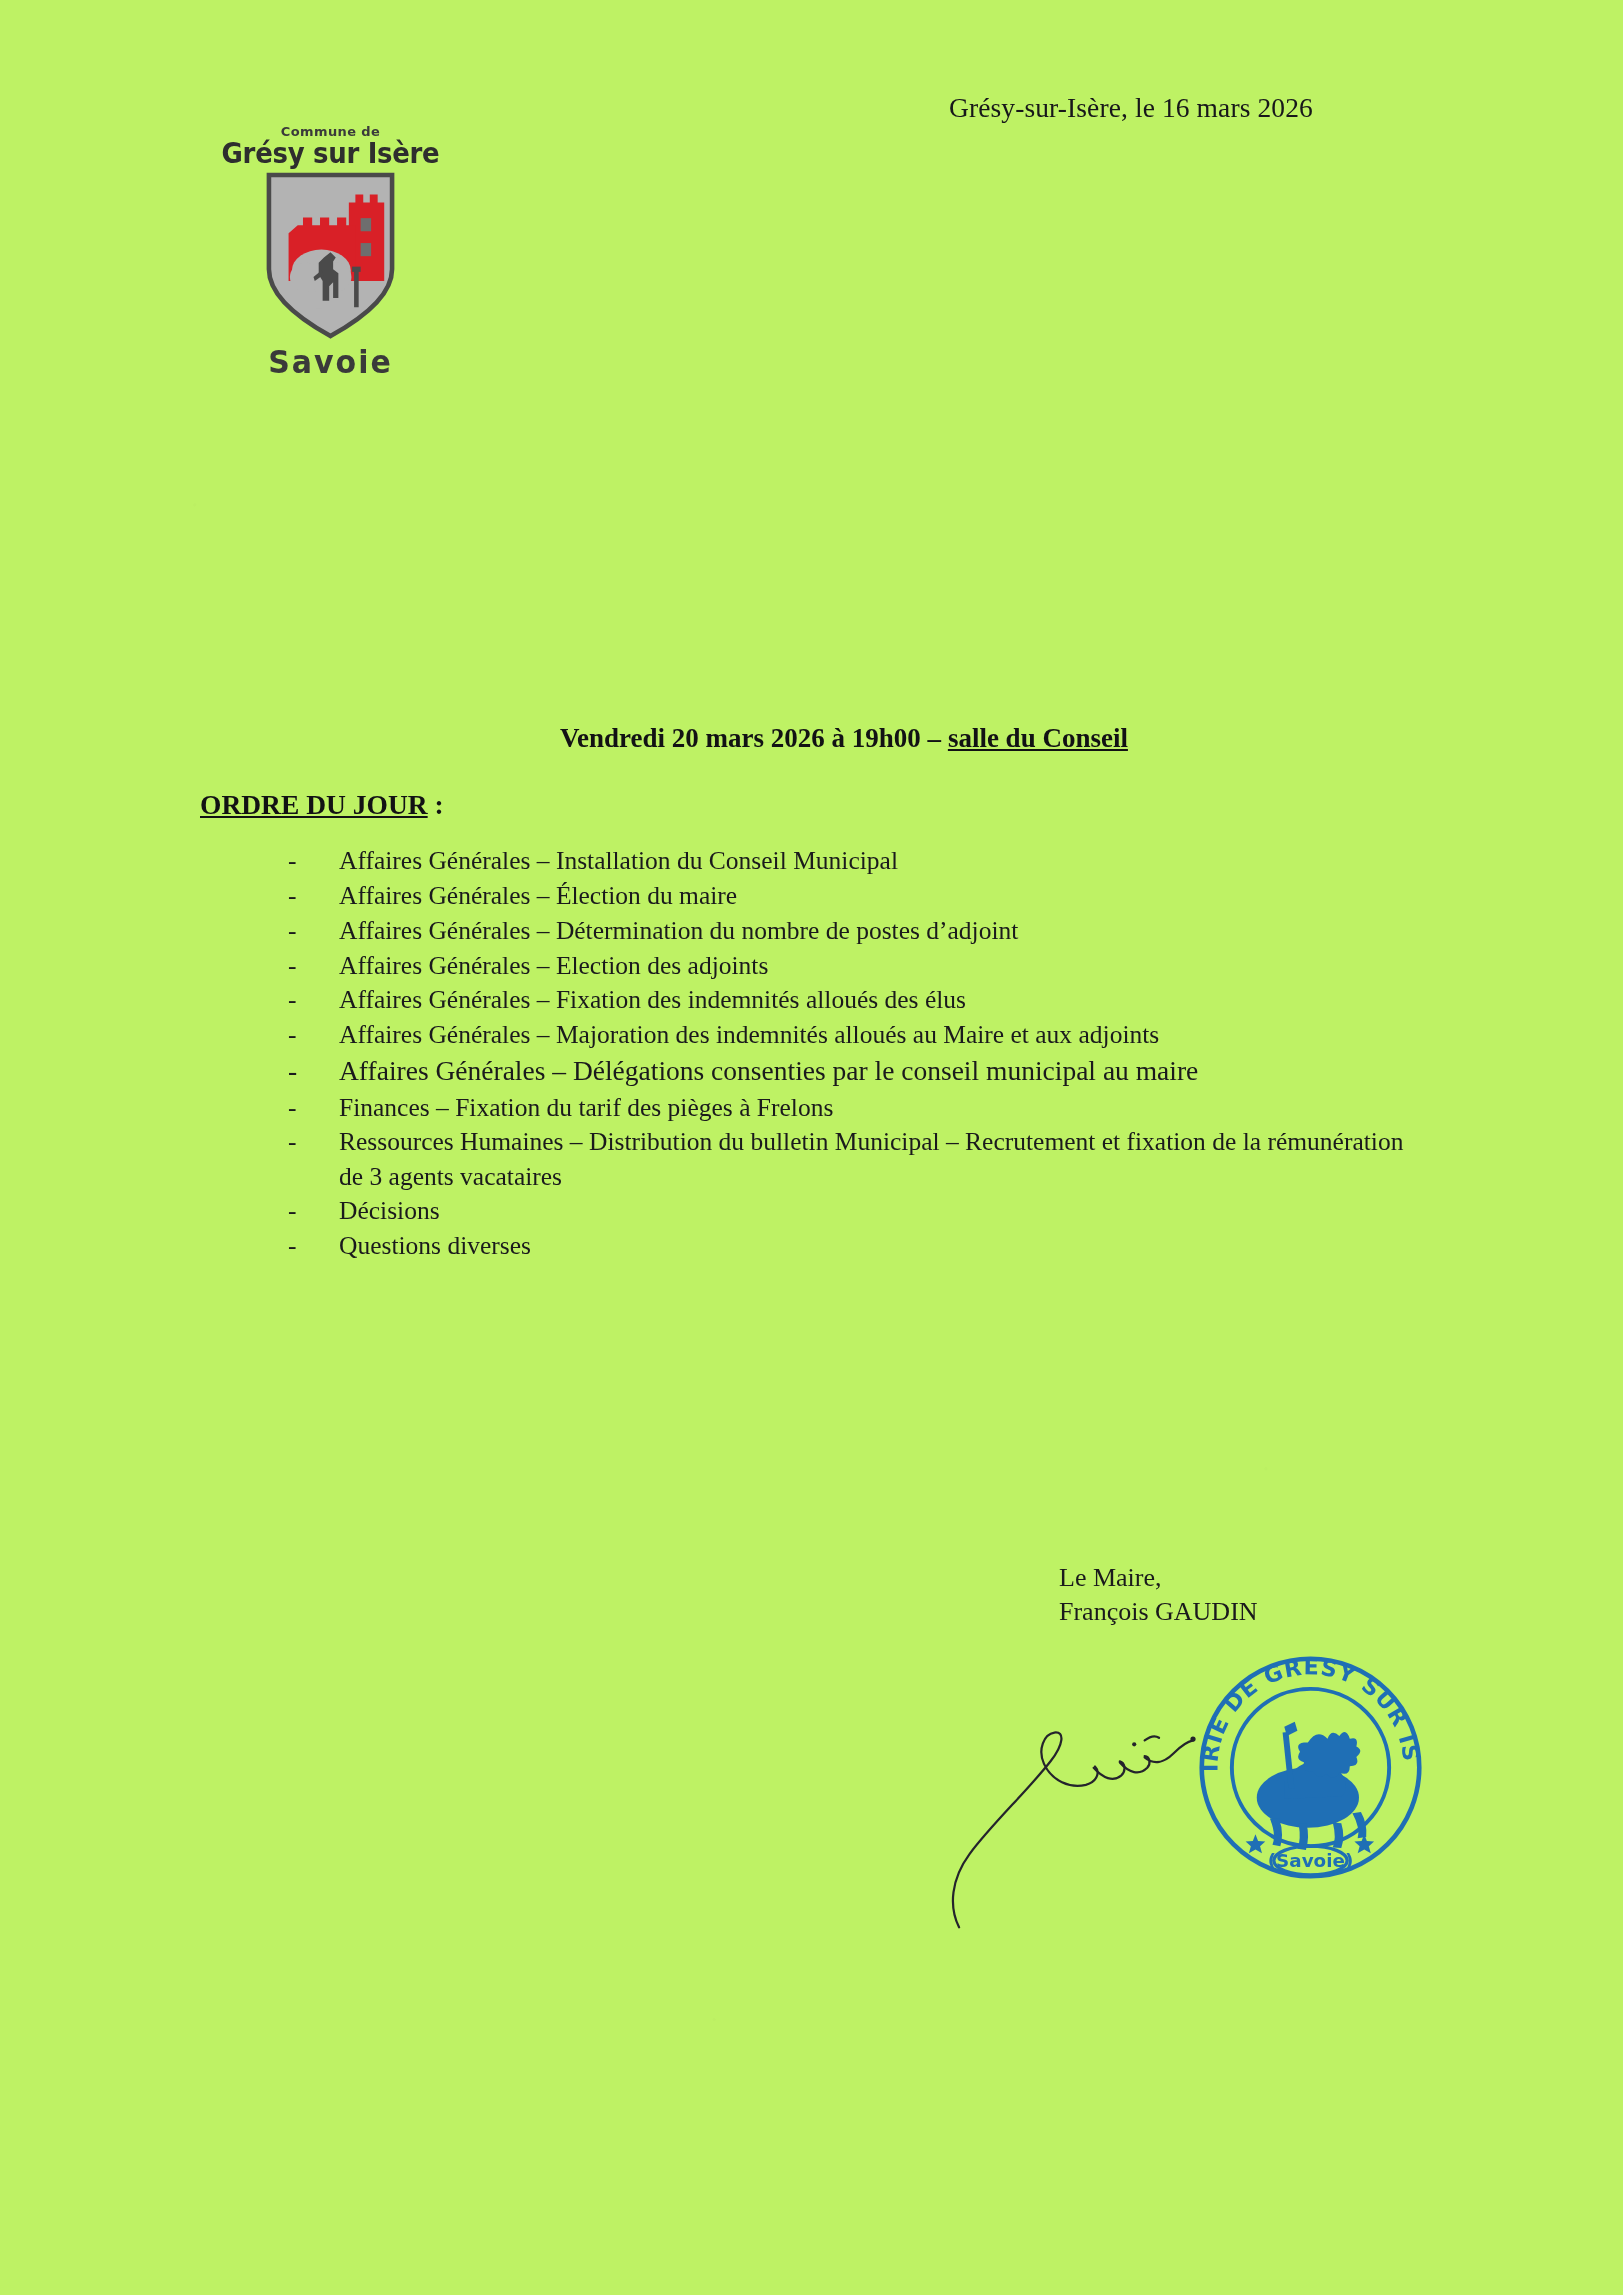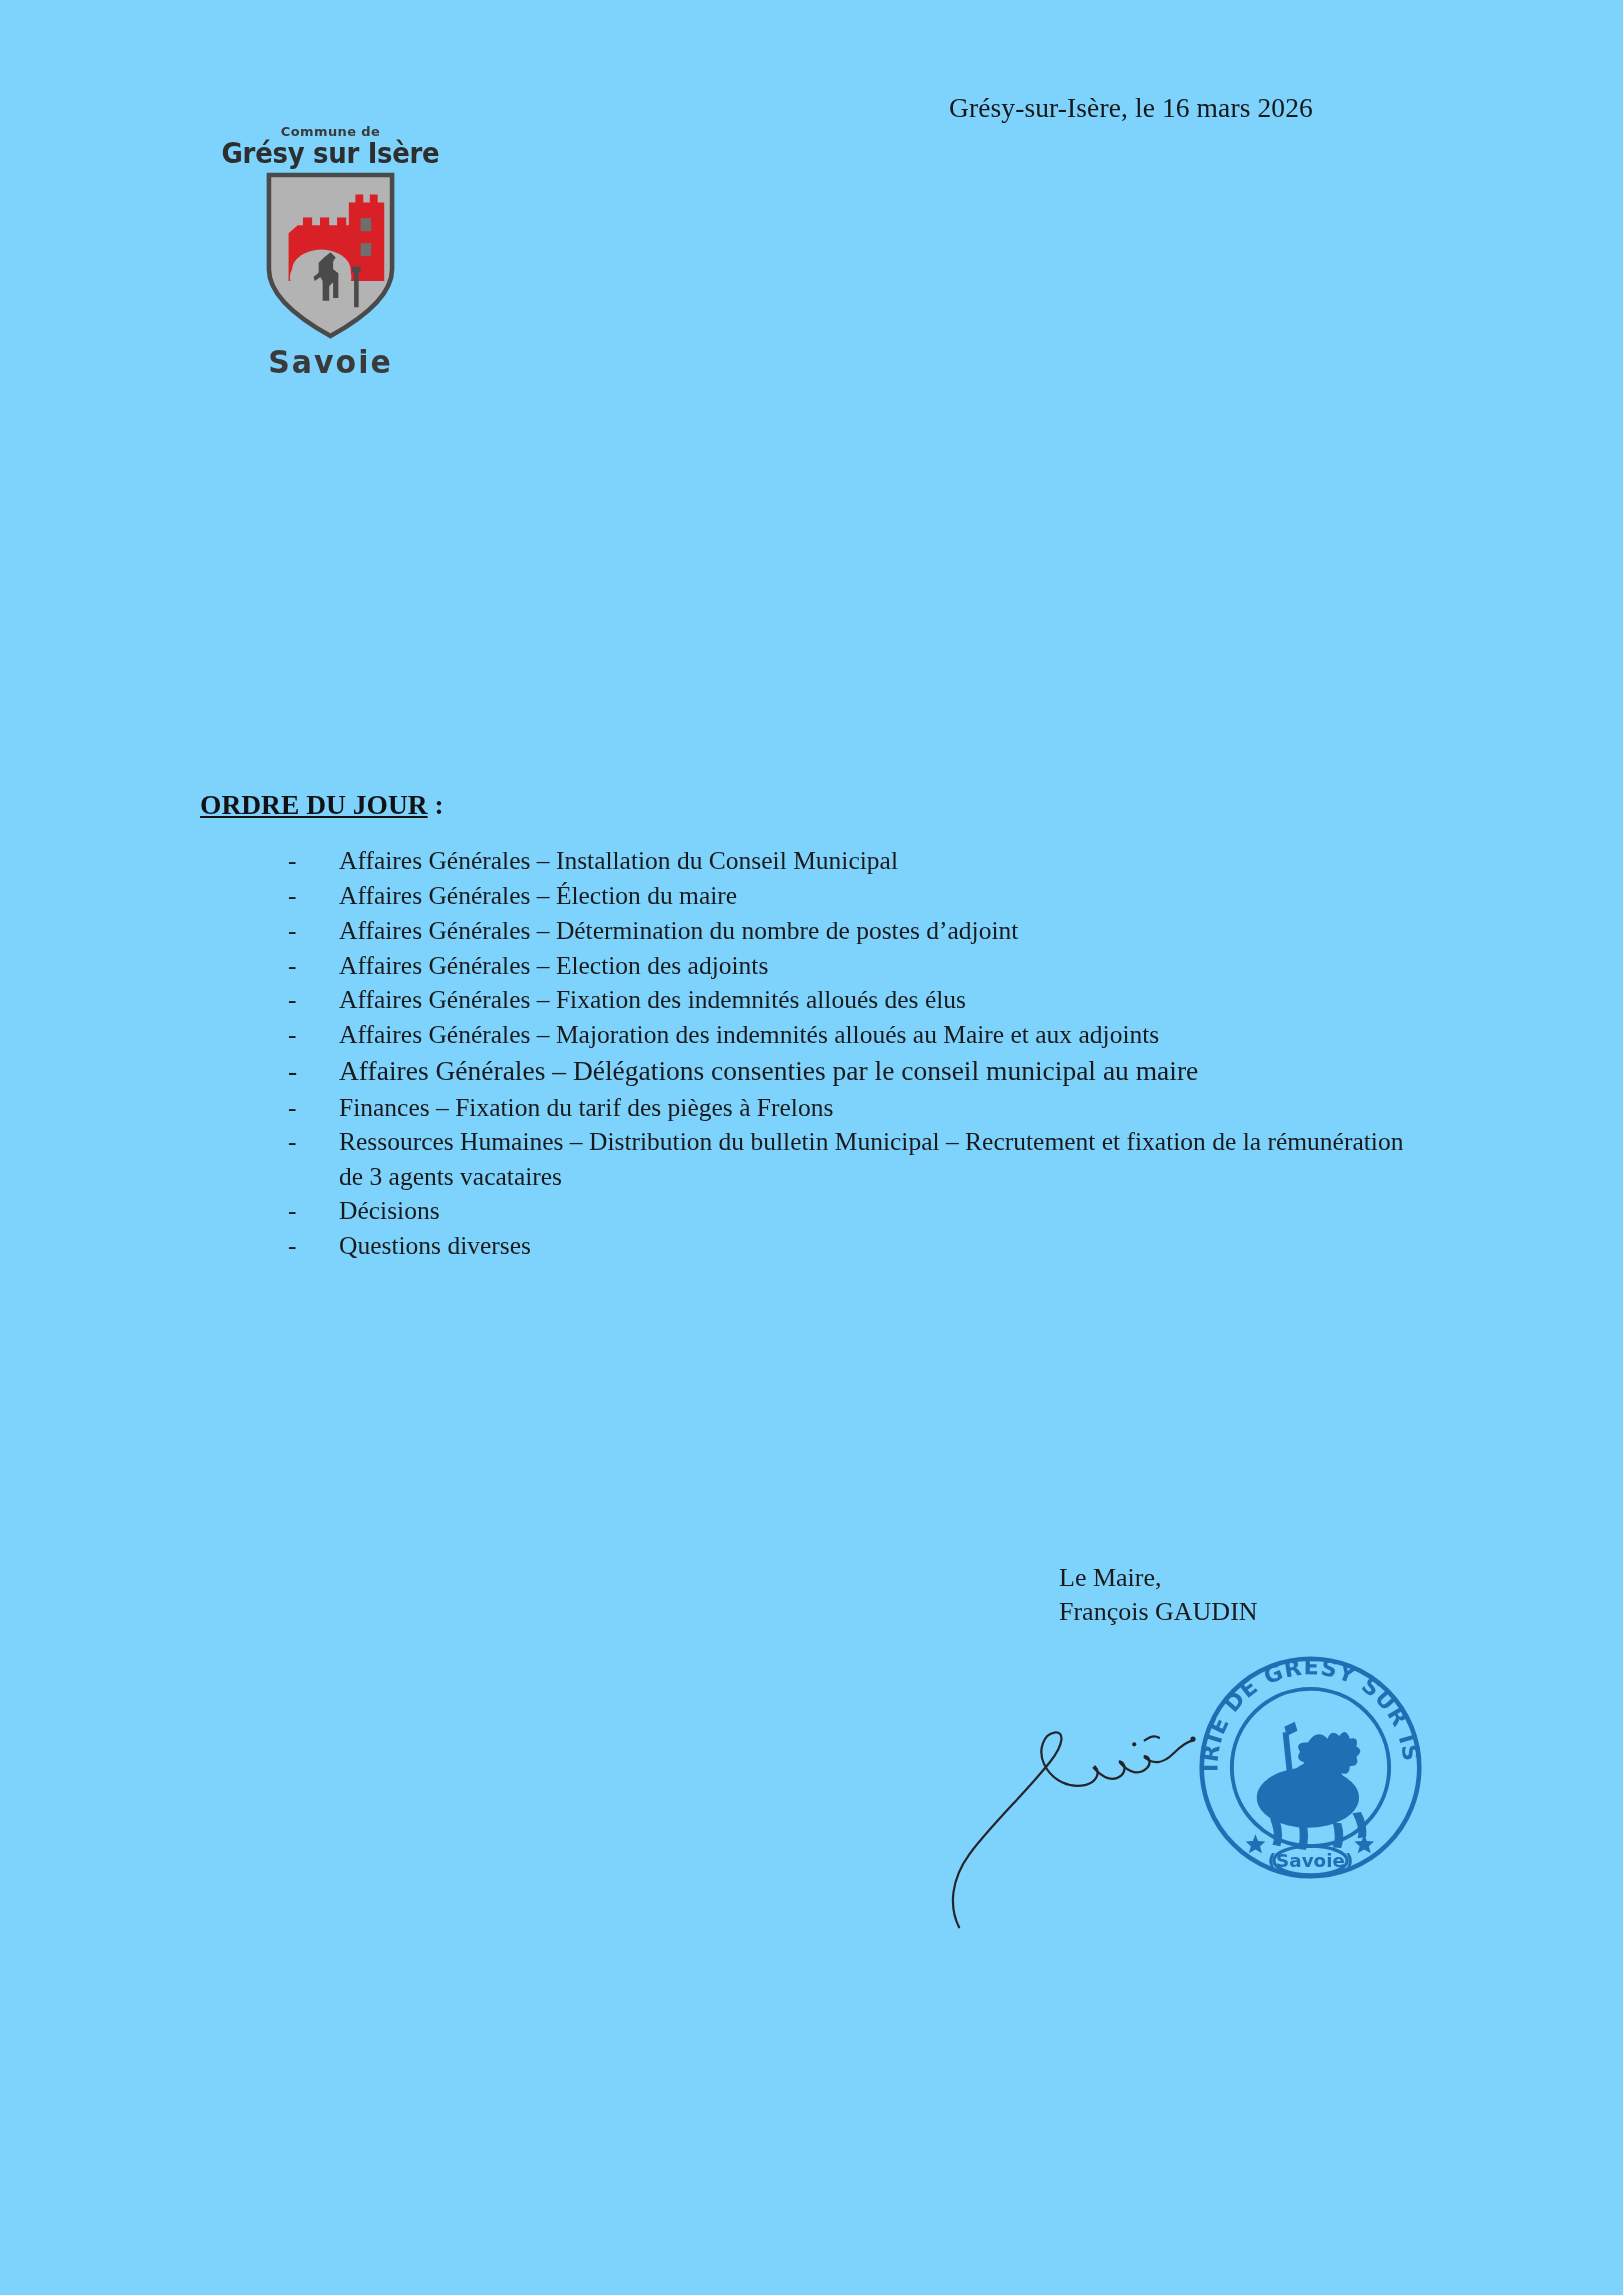--- a/index.html
+++ b/index.html
@@ -7,21 +7,21 @@
     padding: 0;
     background: #ffffff;
   }
   body {
     font-family: "Liberation Serif", serif;
   }
   .page {
     position: relative;
     width: 1623px;
     height: 2295px;
-    background: #7dd3fc;
+    background: #bef264;
     overflow: hidden;
   }
   
   .page::before {
     content: "";
     position: absolute;
     inset: 0;
     background:
       radial-gradient(circle at 12% 22%, rgba(0,0,0,0.012) 0 1.3px, transparent 2px),
       radial-gradient(circle at 78% 64%, rgba(0,0,0,0.010) 0 1.3px, transparent 2px),
@@ -212,20 +212,23 @@
         <path d="M86 152 l-12 10 l2 6 l14 -10 z" fill="#4a4a4a"></path>
 
         <rect x="136" y="150" width="7" height="58" fill="#4a4a4a"></rect>
         <rect x="133" y="146" width="13" height="8" fill="#4a4a4a"></rect>
       </svg>
     </div>
     <div class="logo-savoie">Savoie</div>
   </div>
 
 
+  <div class="meeting-line">
+    <span>Vendredi 20 mars 2026 à 19h00 – </span><span class="u">salle du Conseil</span>
+  </div>
 
   <div class="agenda-title">
     <span class="u">ORDRE DU JOUR</span><span> :</span>
   </div>
 
   <div class="agenda">
     <div class="item">
       <span class="dash">-</span>
       <span class="txt">Affaires Générales – Installation du Conseil Municipal</span>
     </div>

